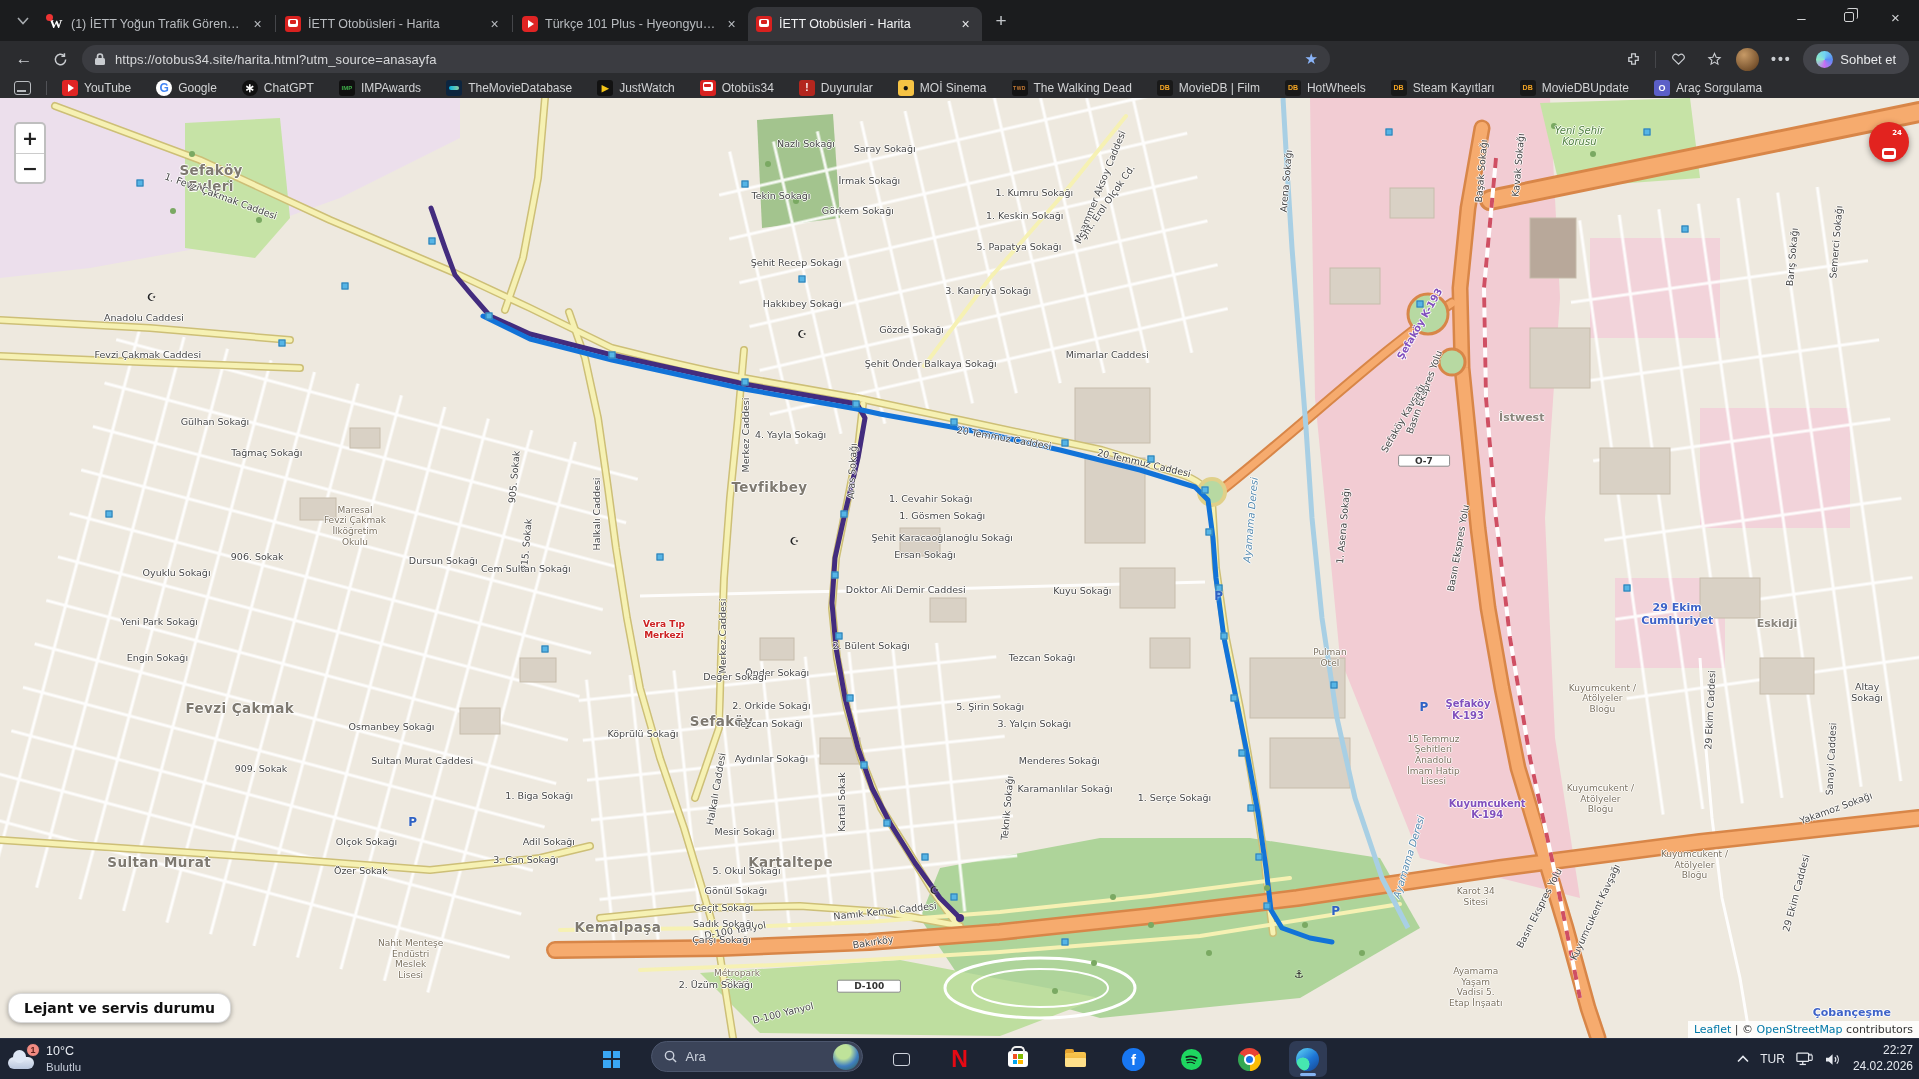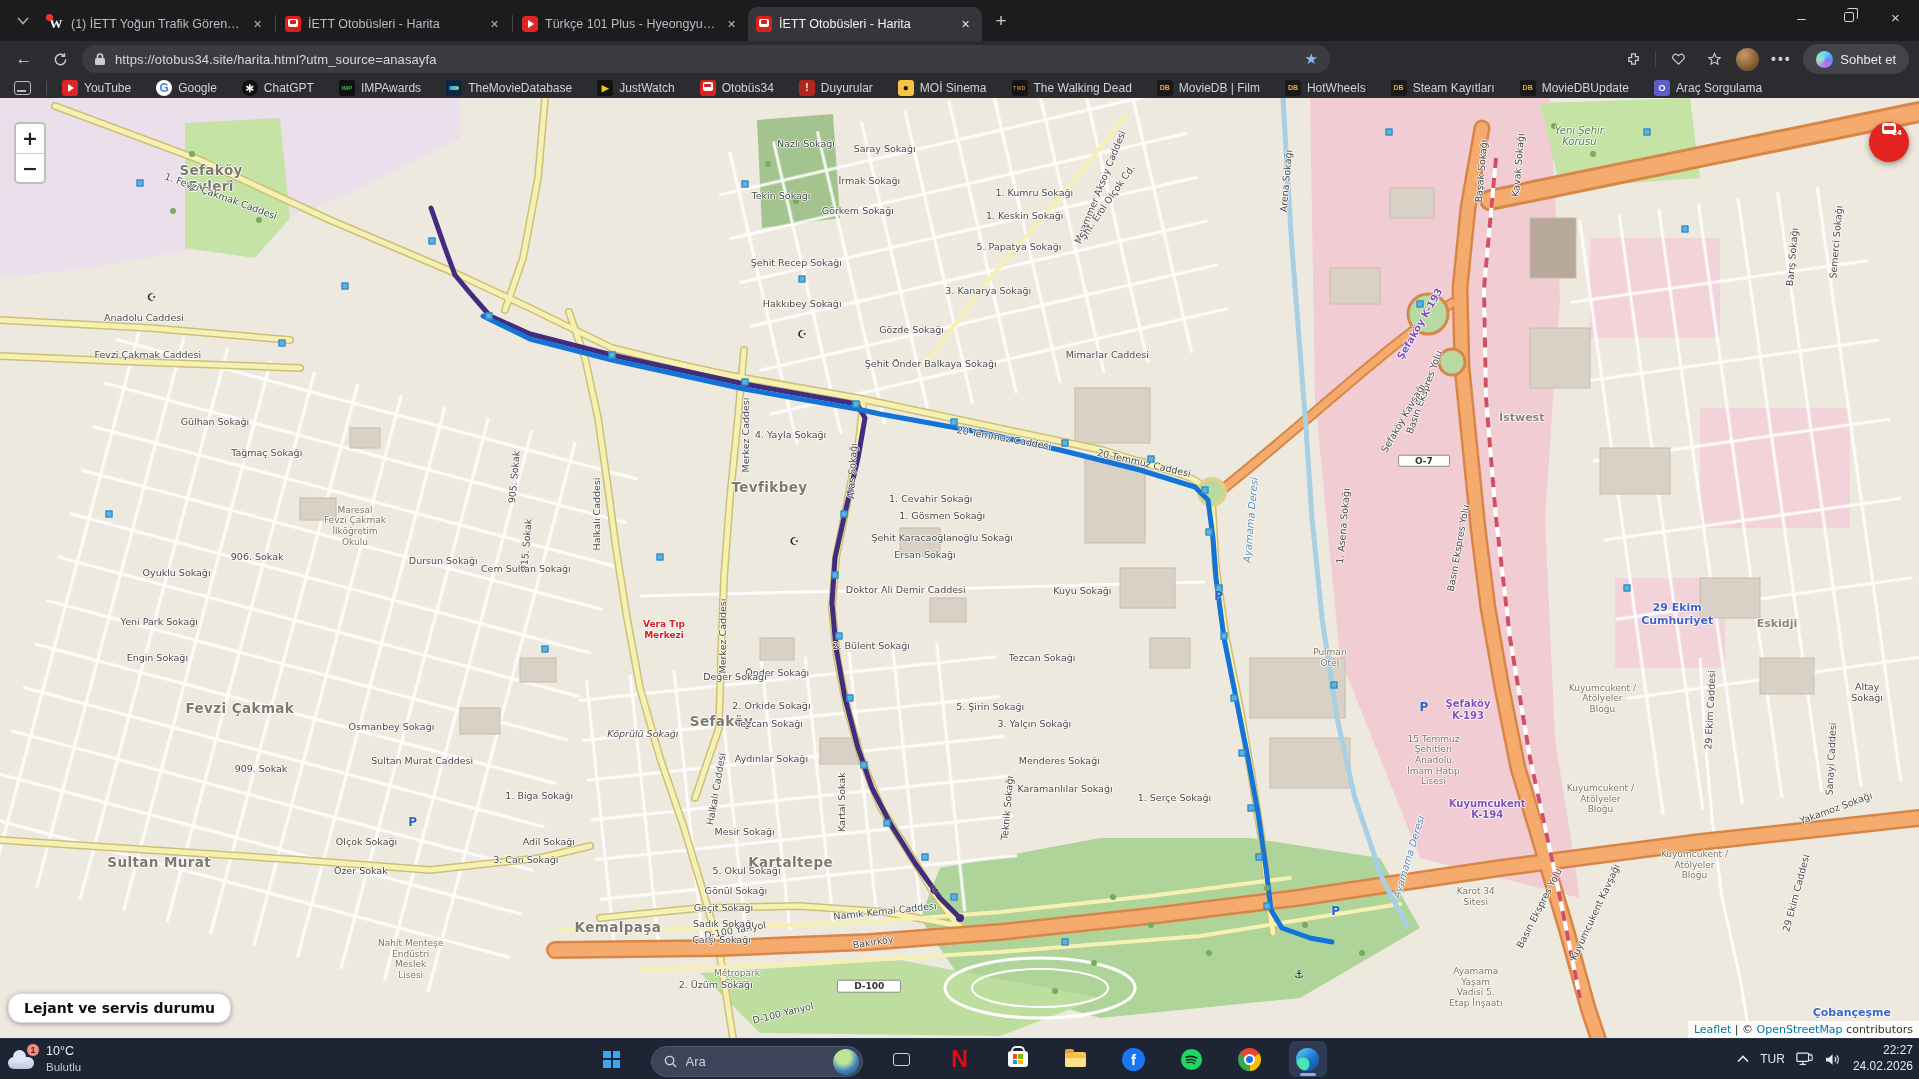--- a/index.html
+++ b/index.html
@@ -82,37 +82,37 @@
   .bstop{position:absolute;width:7px;height:7px;background:#56b5e6;border:1.5px solid #2d7cb2;transform:translate(-50%,-50%)}
   .parkP{position:absolute;color:#2f62c4;font-weight:bold;font-size:12px;transform:translate(-50%,-50%);text-shadow:0 0 2px #fff}
   .tree{position:absolute;width:6px;height:6px;border-radius:50%;background:#7aa962;transform:translate(-50%,-50%)}
   .poig{position:absolute;font-size:11px;color:#222;transform:translate(-50%,-50%);text-shadow:0 0 2px #fff}
   .zoomctl{position:absolute;left:14px;top:24px;width:32px;background:#fff;border:2px solid rgba(0,0,0,.25);border-radius:5px;overflow:hidden;z-index:5}
   .zbtn{height:29px;line-height:29px;text-align:center;font-weight:bold;font-size:19px;color:#222;cursor:pointer}
   .zbtn+.zbtn{border-top:1px solid #ccc}
   .legend{position:absolute;left:8px;bottom:15px;background:#fff;border:1px solid rgba(0,0,0,.15);box-shadow:0 1px 5px rgba(0,0,0,.35);border-radius:13px;padding:6px 15px;font-weight:bold;font-size:14px;color:#111;z-index:5;cursor:pointer}
   .attr{position:absolute;right:0;bottom:0;background:rgba(255,255,255,.85);padding:2px 6px;font-size:11px;color:#333;z-index:5}
   .attr .alink{color:#0078a8;cursor:pointer}
-  .fab{position:absolute;right:10px;top:24px;width:40px;height:40px;border-radius:50%;background:#e2231f;box-shadow:0 2px 6px rgba(0,0,0,.4);display:flex;align-items:flex-start;justify-content:center;z-index:5;cursor:pointer}
+  .fab{position:absolute;right:10px;top:24px;width:40px;height:40px;border-radius:50%;background:#e2231f;box-shadow:0 2px 6px rgba(0,0,0,.4);display:flex;align-items:flex-end;justify-content:center;z-index:5;cursor:pointer}
   .fabbus{width:16px;height:15px;position:relative}
   .fabbus::before{content:"";position:absolute;left:1px;top:1px;width:14px;height:11px;background:#fff;border-radius:3px}
   .fabbus::after{content:"";position:absolute;left:3.4px;top:3.6px;width:9.2px;height:4px;background:#e2231f;border-radius:1px}
   .fabbadge{position:absolute;top:7px;right:7px;font-size:7px;font-weight:bold;color:#fff}
 
   
   #taskbar{height:41px;background:#1d2433;border-top:1px solid #2a3245;position:relative;display:flex;align-items:center;justify-content:center;flex:0 0 auto}
   .weather{position:absolute;left:8px;display:flex;align-items:center;gap:8px;color:#e9ecf2}
   .cloudwrap{position:relative;width:30px;height:24px}
   .cloud{position:absolute;left:0;bottom:2px;width:26px;height:12px;border-radius:8px;background:linear-gradient(#e8eef8,#b9c6dd)}
   .cloud::before{content:"";position:absolute;left:5px;top:-7px;width:13px;height:13px;border-radius:50%;background:#dde6f4}
   .wbadge{position:absolute;right:-2px;top:-4px;width:14px;height:14px;border-radius:50%;background:#f28b82;color:#5c1f1b;font-size:9px;font-weight:bold;display:flex;align-items:center;justify-content:center;border:1px solid #1d2433}
   .wtxt{line-height:1.25}
   .wtemp{font-size:12.5px}
   .wcond{font-size:11.5px;color:#c3c9d6}
-  .centericons{display:flex;align-items:flex-end;gap:20px}
+  .centericons{display:flex;align-items:flex-start;gap:20px}
   .ticon{width:38px;height:36px;border-radius:7px;display:flex;align-items:center;justify-content:center;position:relative}
   .ticon.active{background:#2f3b55}
   .ticon.active::after{content:"";position:absolute;bottom:1px;left:50%;transform:translateX(-50%);width:16px;height:3px;border-radius:2px;background:#85b4f2}
   .winlogo{width:17px;height:17px;display:grid;grid-template-columns:1fr 1fr;grid-template-rows:1fr 1fr;gap:2px}
   .winlogo span{background:#3aa7f4}
   .searchpill{height:31px;width:212px;border-radius:16px;background:#3b4459;border:1px solid #4c566d;display:flex;align-items:center;gap:9px;padding:0 3px 0 12px;color:#ccd2dd;font-size:13px}
   .searchpill .q{flex:1}
   .bingimg{width:26px;height:26px;border-radius:50%;background:radial-gradient(circle at 40% 30%,#bfe39a 0 30%,#3f7ec0 60%,#2c5f3f);margin-left:auto}
   .tview{width:17px;height:13px;border:1.8px solid #cfd4dd;border-radius:3px;position:relative;background:#1d2433}
   .tview::before{content:"";position:absolute;left:-5px;top:-5px;width:17px;height:13px;border-radius:3px;background:#8a93a5;z-index:-1}
@@ -525,21 +525,21 @@
         <div class="ml " style="transform: translate(-50%, -50%) rotate(0deg); left: 20.4%; top: 66.9%;">Osmanbey Sokağı</div>
         <div class="ml " style="transform: translate(-50%, -50%) rotate(0deg); left: 28.1%; top: 74.3%;">1. Biga Sokağı</div>
         <div class="ml " style="transform: translate(-50%, -50%) rotate(0deg); left: 28.6%; top: 79.1%;">Adil Sokağı</div>
         <div class="ml " style="transform: translate(-50%, -50%) rotate(0deg); left: 27.4%; top: 81.1%;">3. Can Sokağı</div>
         <div class="ml " style="transform: translate(-50%, -50%) rotate(0deg); left: 38.8%; top: 78.1%;">Mesir Sokağı</div>
         <div class="ml " style="transform: translate(-50%, -50%) rotate(0deg); left: 19.1%; top: 79.1%;">Olçok Sokağı</div>
         <div class="ml " style="transform: translate(-50%, -50%) rotate(0deg); left: 18.8%; top: 82.2%;">Özer Sokak</div>
         <div class="ml " style="transform: translate(-50%, -50%) rotate(0deg); left: 40.5%; top: 61.2%;">Önder Sokağı</div>
         <div class="ml " style="transform: translate(-50%, -50%) rotate(0deg); left: 40.2%; top: 64.7%;">2. Orkide Sokağı</div>
         <div class="ml " style="transform: translate(-50%, -50%) rotate(0deg); left: 40.1%; top: 66.6%;">Tezcan Sokağı</div>
-        <div class="ml " style="transform: translate(-50%, -50%) rotate(0deg); left: 33.5%; top: 67.7%; font-style: italic;">Köprülü Sokağı</div>
+        <div class="ml " style="transform: translate(-50%, -50%) rotate(0deg); left: 33.5%; top: 67.7%;">Köprülü Sokağı</div>
         <div class="ml " style="transform: translate(-50%, -50%) rotate(0deg); left: 40.2%; top: 70.3%;">Aydınlar Sokağı</div>
         <div class="ml " style="transform: translate(-50%, -50%) rotate(0deg); left: 38.3%; top: 61.6%;">Değer Sokağı</div>
         <div class="ml " style="transform: translate(-50%, -50%) rotate(0deg); left: 45.4%; top: 58.3%;">2. Bülent Sokağı</div>
         <div class="ml " style="transform: translate(-50%, -50%) rotate(0deg); left: 54.3%; top: 59.6%;">Tezcan Sokağı</div>
         <div class="ml " style="transform: translate(-50%, -50%) rotate(0deg); left: 51.6%; top: 64.8%;">5. Şirin Sokağı</div>
         <div class="ml " style="transform: translate(-50%, -50%) rotate(0deg); left: 53.9%; top: 66.6%;">3. Yalçın Sokağı</div>
         <div class="ml " style="transform: translate(-50%, -50%) rotate(0deg); left: 55.2%; top: 70.5%;">Menderes Sokağı</div>
         <div class="ml " style="transform: translate(-50%, -50%) rotate(0deg); left: 61.2%; top: 74.5%;">1. Serçe Sokağı</div>
         <div class="ml " style="transform: translate(-50%, -50%) rotate(0deg); left: 55.5%; top: 73.5%;">Karamanlılar Sokağı</div>
         <div class="ml " style="transform: translate(-50%, -50%) rotate(0deg); left: 56.4%; top: 52.4%;">Kuyu Sokağı</div>

